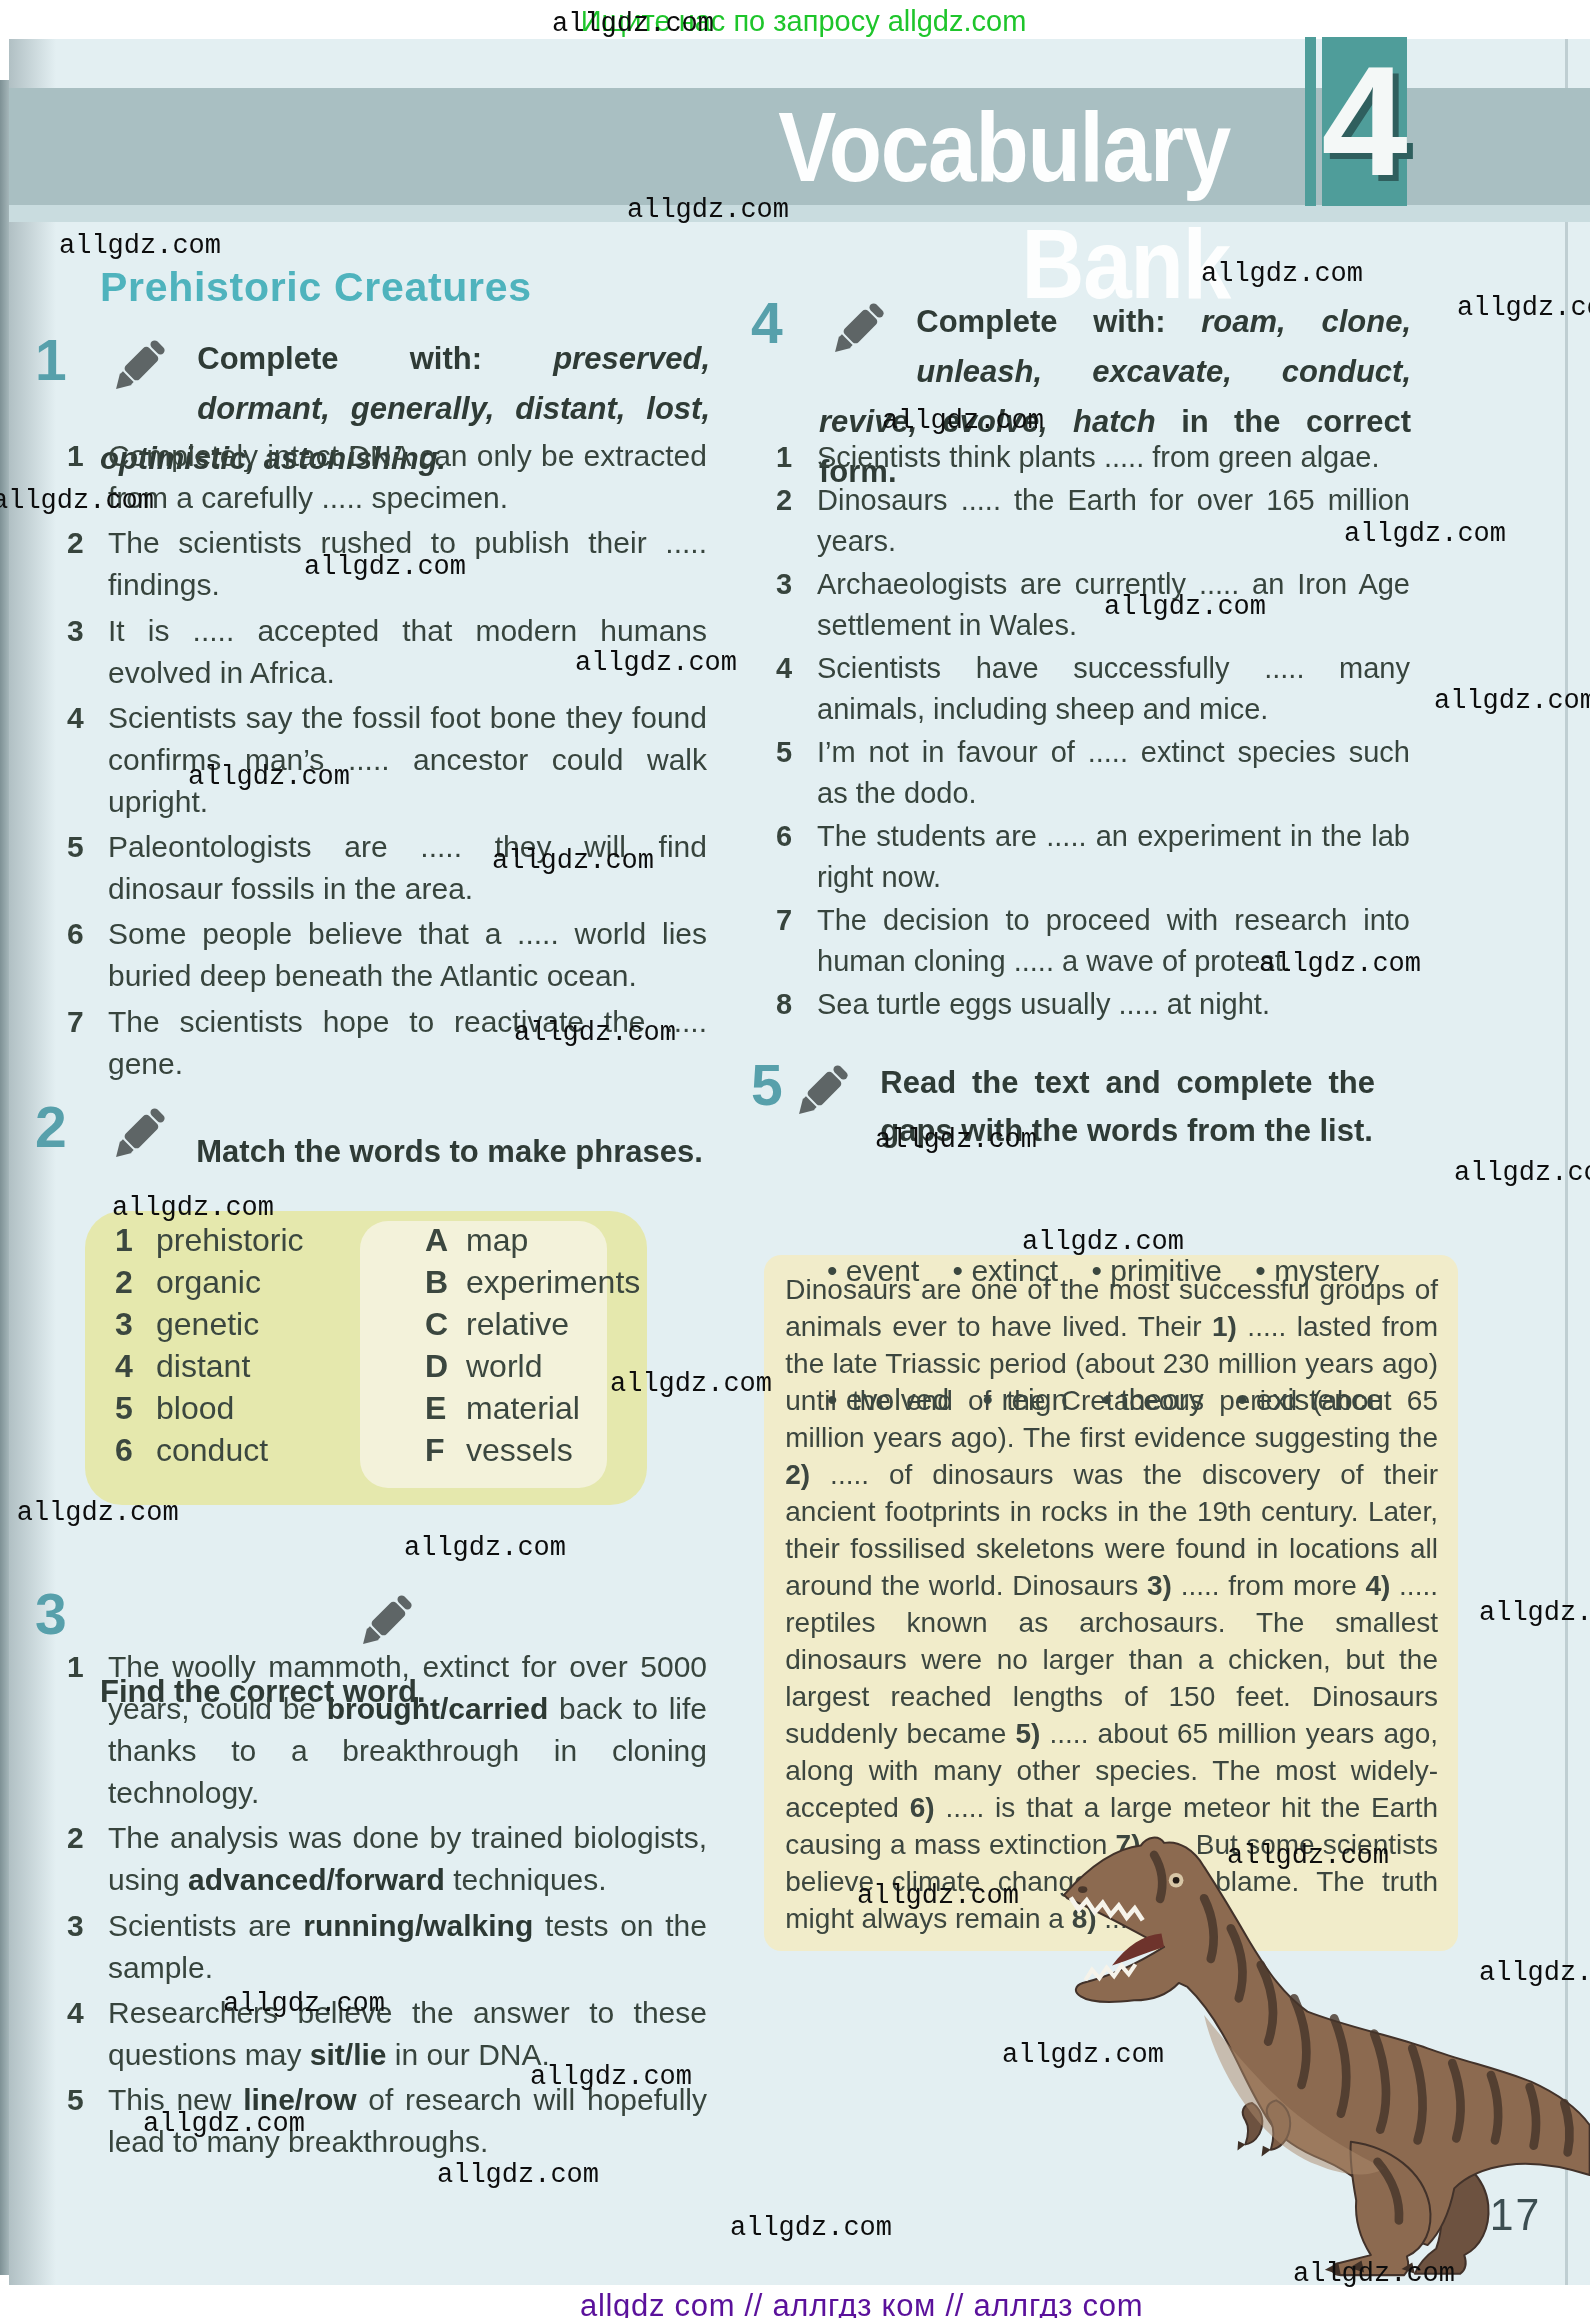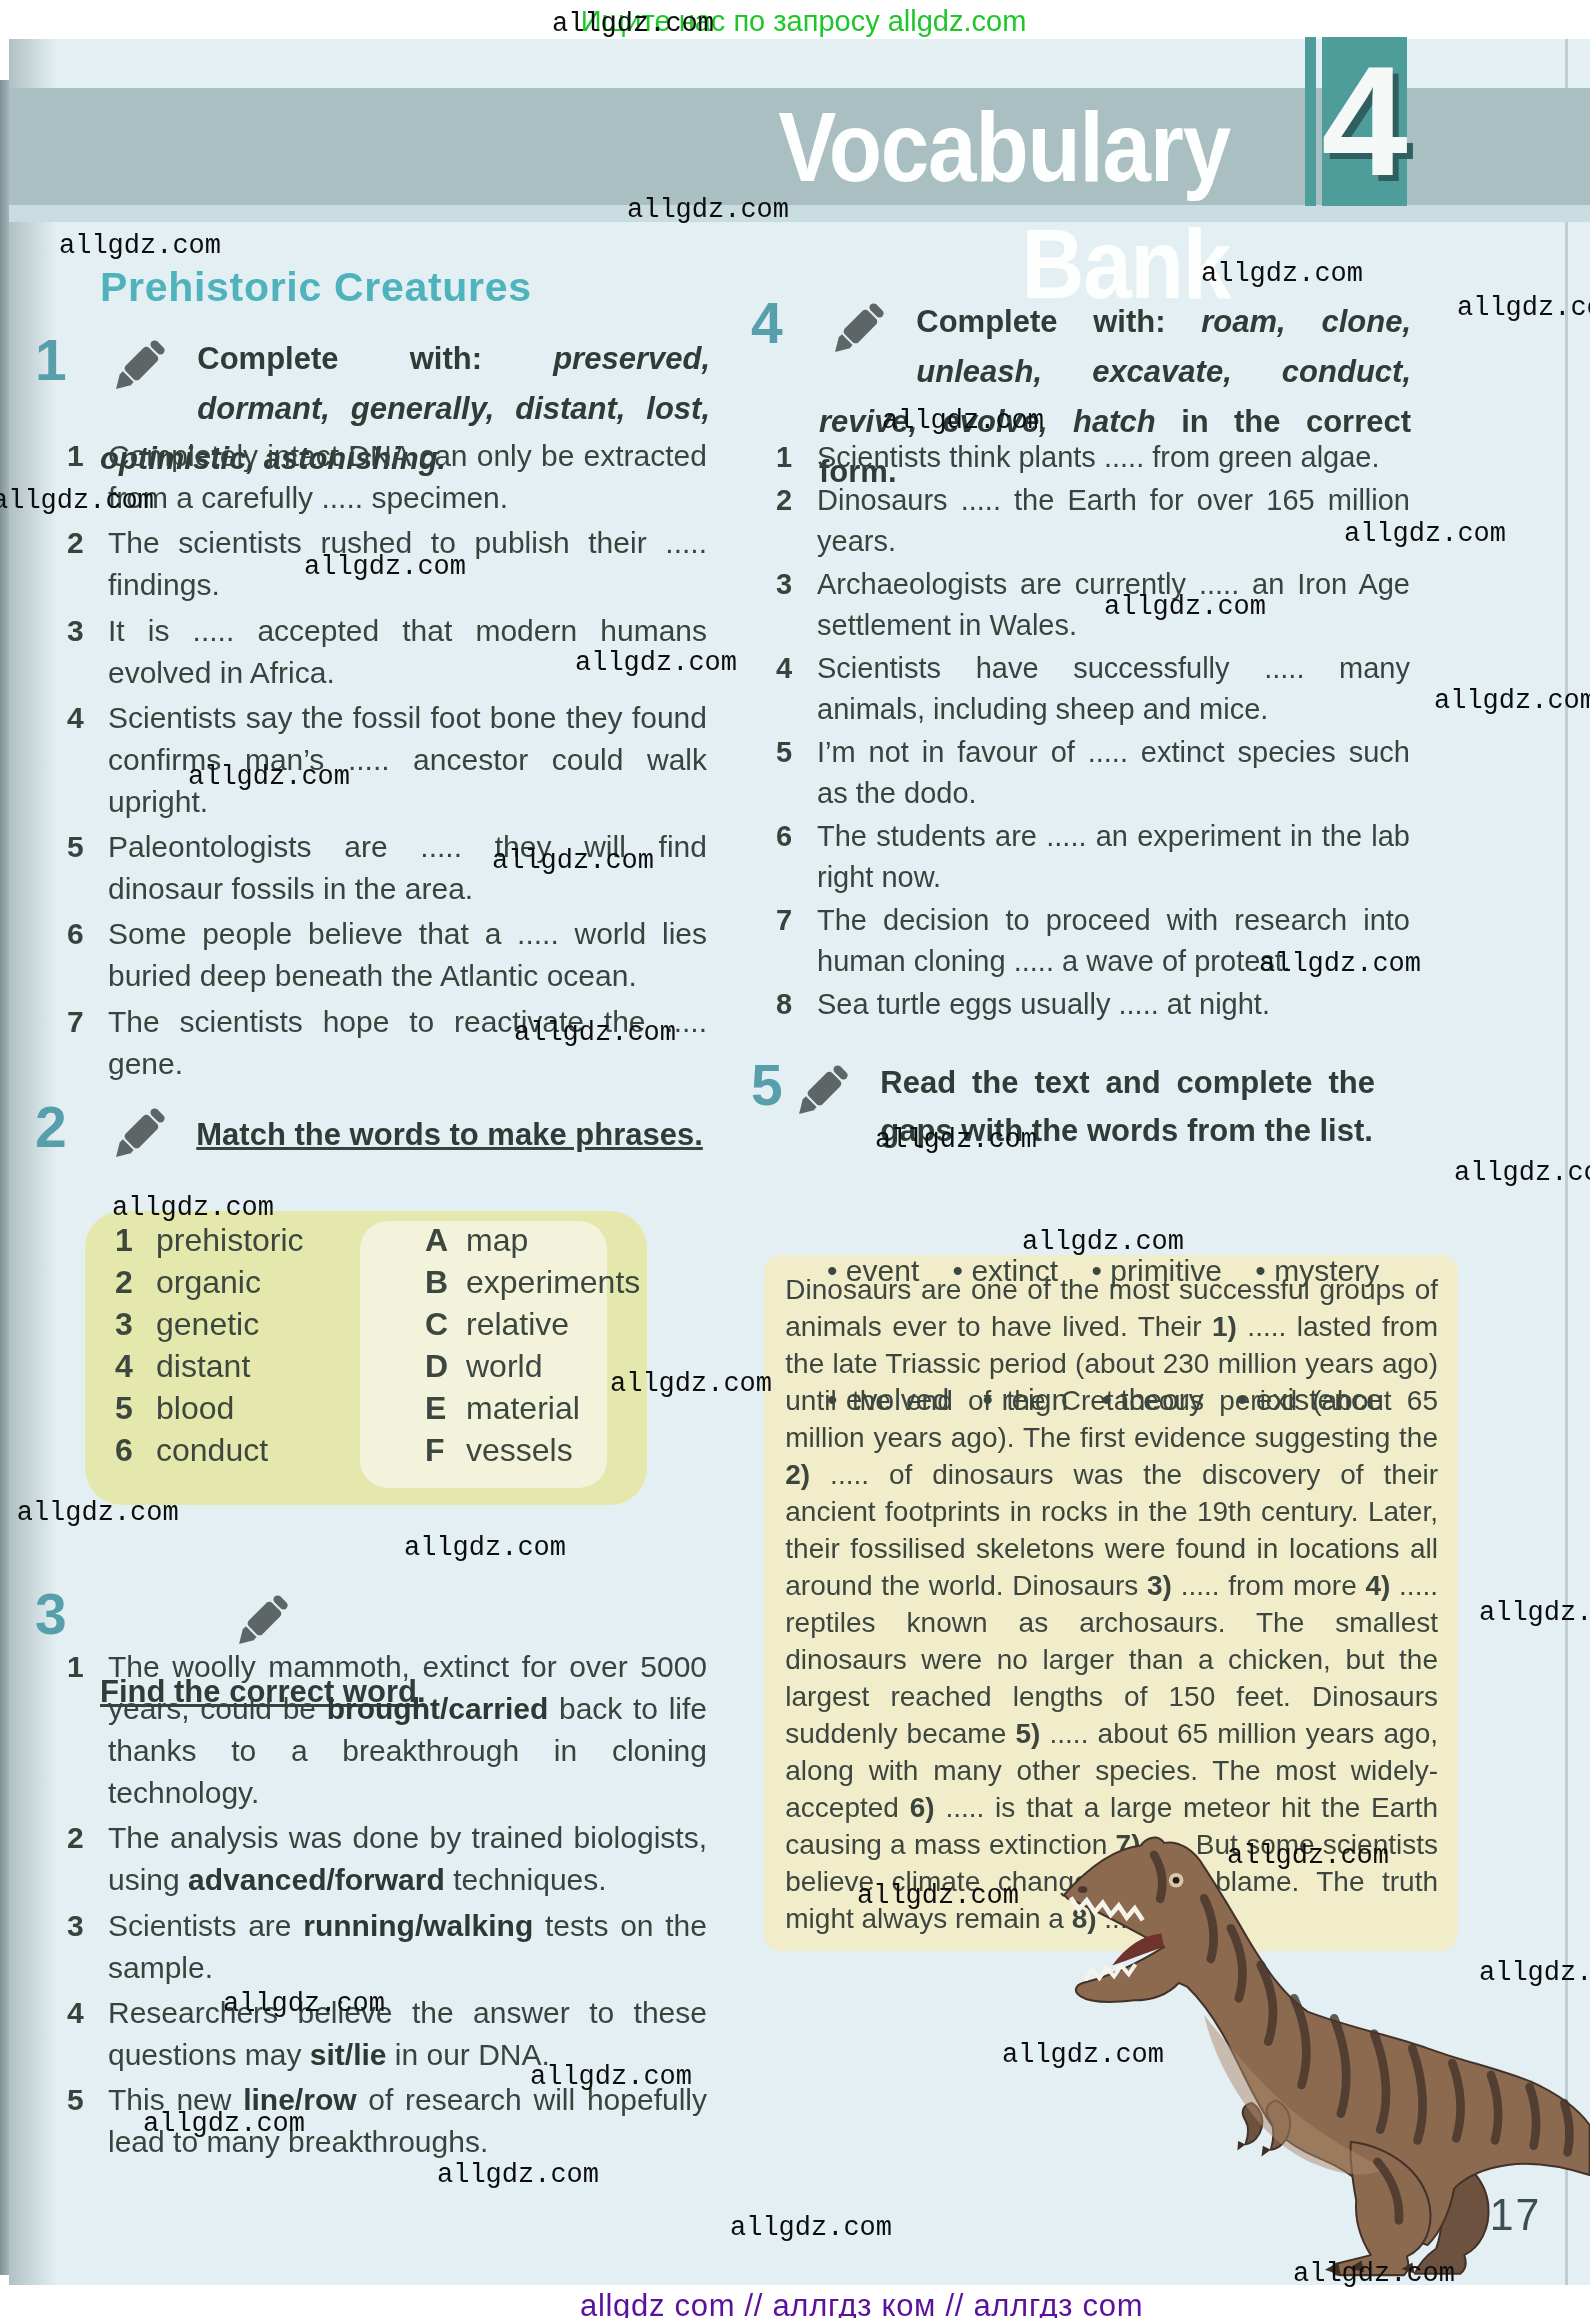--- a/index.html
+++ b/index.html
@@ -35,21 +35,21 @@
   .unit-box span{font-size:155px;font-weight:bold;color:#f4f8f7;line-height:1;
     text-shadow:6px 6px 0 #2f5f5e;}
 
   
   .section-title{left:100px;top:264px;font-size:41px;font-weight:bold;color:var(--c-heading);letter-spacing:0.7px;}
   .ex-num{font-size:57px;font-weight:bold;color:var(--c-num);line-height:1;}
   .pen{width:79px;height:69px;}
   .pen-float{float:left;width:88px;height:61px;margin:-2.7px 9.3px 0 0;}
   .instr{font-size:31px;line-height:50px;text-align:justify;color:#2f3b36;}
   .instr b{font-weight:bold;}
-  .instr-row{display:flex;align-items:center;gap:17.3px;text-decoration:underline;}
+  .instr-row{display:flex;align-items:flex-end;gap:17.3px;}
   .instr-row .lbl{font-size:31px;font-weight:bold;color:#2f3b36;white-space:nowrap;}
   ol.items{list-style:none;}
   ol.items li{position:relative;padding-left:41px;text-align:justify;color:var(--c-text);}
   ol.items li .n{position:absolute;left:0;top:0;font-weight:bold;}
   .col-l li{font-size:30px;line-height:42px;margin-bottom:3.3px;}
   .col-r li{font-size:29px;line-height:41px;margin-bottom:2px;}
   ol.items b{font-weight:bold;color:#2c3833;}
 
   
   .match-outer{left:85px;top:1211px;width:562px;height:294px;background:var(--c-box-green);border-radius:37px;}

